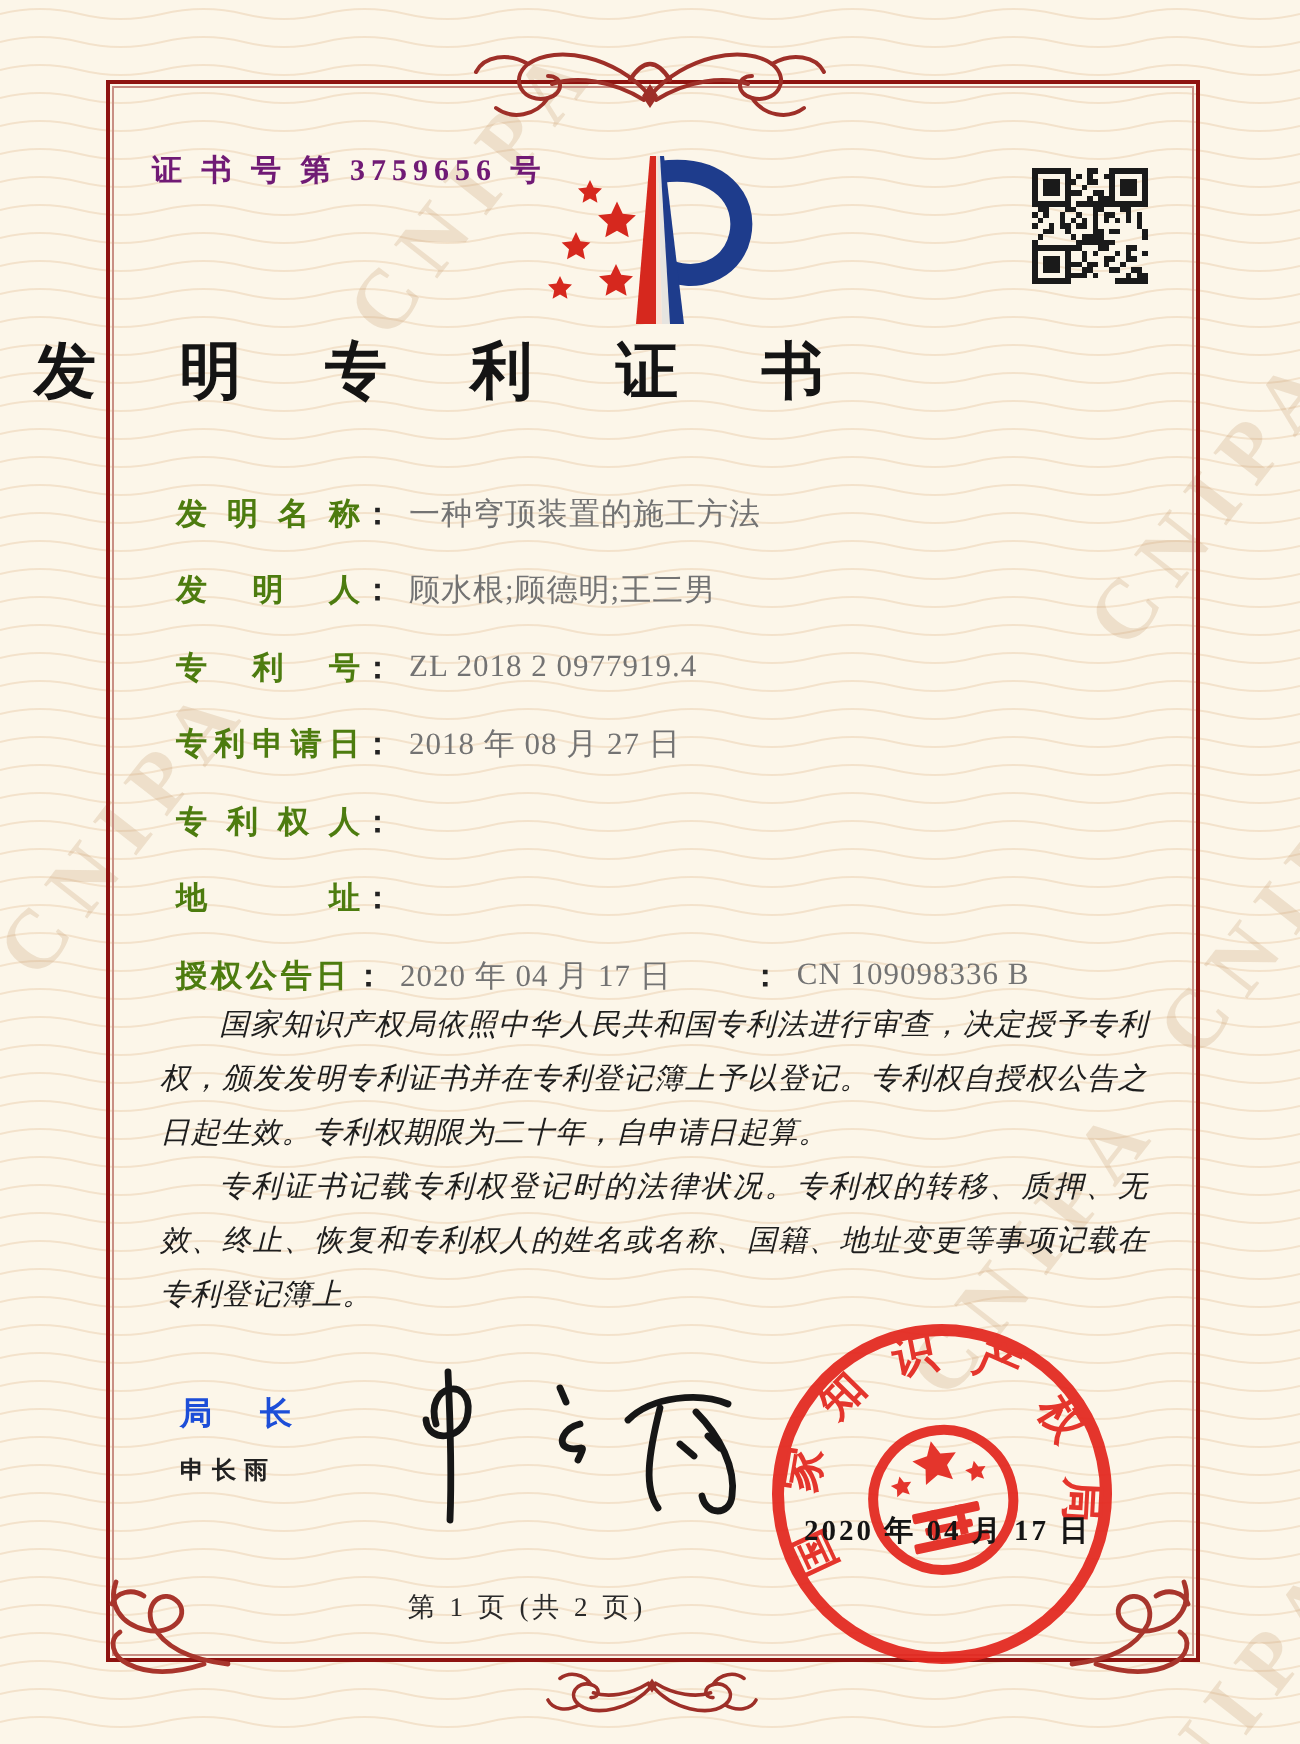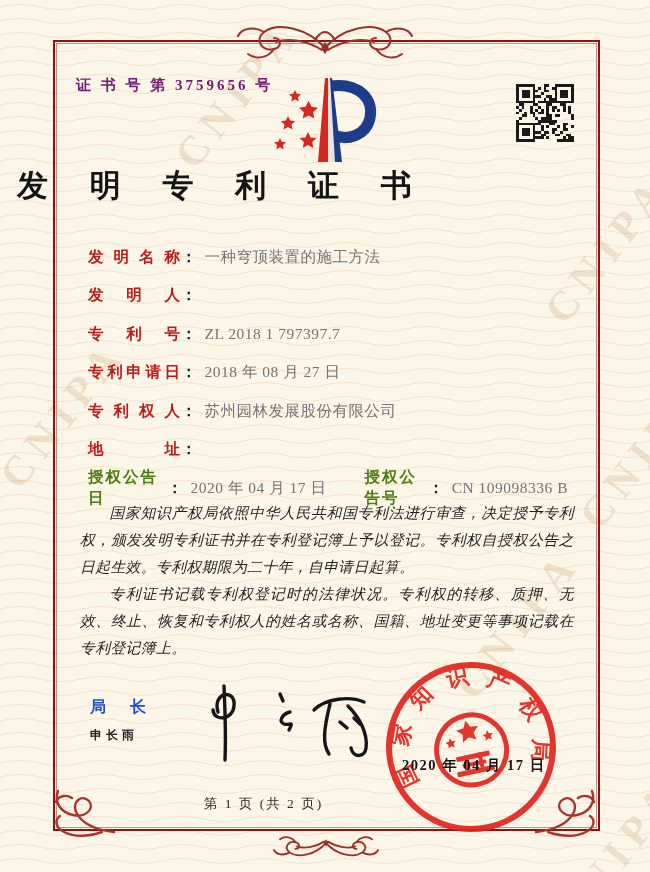--- a/index.html
+++ b/index.html
@@ -38,21 +38,21 @@
   .qr{position:absolute;left:516px;top:84px;z-index:3;}
   .title{
     position:absolute;left:0;top:165px;width:650px;z-index:3;
     text-align:left;font-size:31px;font-weight:bold;color:#141414;
     letter-spacing:17px;padding-left:17px;box-sizing:border-box;
   }
   
   .fields{position:absolute;left:88px;top:238px;width:480px;z-index:3;font-size:15.5px;}
   .frow{height:38.5px;display:flex;align-items:center;}
   .flabel{
-    display:inline-block;width:92px;font-weight:bold;color:#b91c1c;
+    display:inline-block;width:92px;font-weight:bold;color:#4d7c0f;
     text-align:justify;text-align-last:justify;
   }
   .fcolon{font-weight:bold;margin:0 8px 0 1px;}
   .fvalue{color:#737373;letter-spacing:.5px;white-space:nowrap;}
   .fpair2{margin-left:38px;display:flex;align-items:center;}
   .flabel2{display:inline-block;font-weight:bold;color:#4d7c0f;letter-spacing:2px;}
   
   .paras{
     position:absolute;left:80px;top:500px;width:494px;z-index:3;
     font-size:14.8px;line-height:1.82;text-align:justify;
@@ -381,46 +381,45 @@
 
 <div class="fields">
   <div class="frow">
     <span class="flabel">发明名称</span>
       <span class="fcolon">：</span>
     <span class="fvalue">一种穹顶装置的施工方法</span>
   </div>
   <div class="frow">
     <span class="flabel">发明人</span>
       <span class="fcolon">：</span>
+    <span class="fvalue">顾水根;顾德明;王三男</span>
   </div>
   <div class="frow">
     <span class="flabel">专利号</span>
       <span class="fcolon">：</span>
-    <span class="fvalue">ZL 2018 1 797397.7</span>
+    <span class="fvalue">ZL 2018 2 0977919.4</span>
   </div>
   <div class="frow">
     <span class="flabel">专利申请日</span>
       <span class="fcolon">：</span>
     <span class="fvalue">2018 年 08 月 27 日</span>
   </div>
   <div class="frow">
     <span class="flabel">专利权人</span>
       <span class="fcolon">：</span>
-    <span class="fvalue">苏州园林发展股份有限公司</span>
   </div>
   <div class="frow">
     <span class="flabel">地址</span>
       <span class="fcolon">：</span>
   </div>
   <div class="frow">
     <span class="flabel2">授权公告日</span>
       <span class="fcolon">：</span>
     <span class="fvalue">2020 年 04 月 17 日</span>
     <span class="fpair2">
-      <span class="flabel2">授权公告号</span>
         <span class="fcolon">：</span>
       <span class="fvalue">CN 109098336 B</span>
     </span>
   </div>
 </div>
 
 <div class="paras">
   <p>国家知识产权局依照中华人民共和国专利法进行审查，决定授予专利权，颁发发明专利证书并在专利登记簿上予以登记。专利权自授权公告之日起生效。专利权期限为二十年，自申请日起算。</p>
   <p>专利证书记载专利权登记时的法律状况。专利权的转移、质押、无效、终止、恢复和专利权人的姓名或名称、国籍、地址变更等事项记载在专利登记簿上。</p>
 </div>

